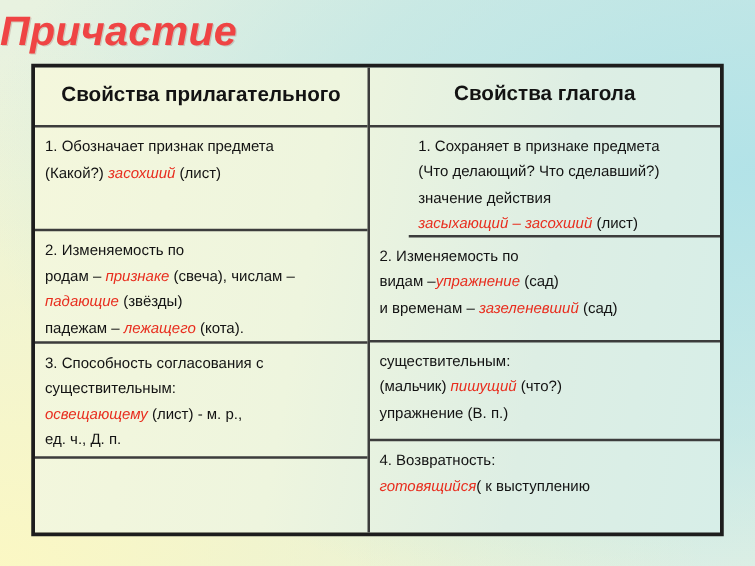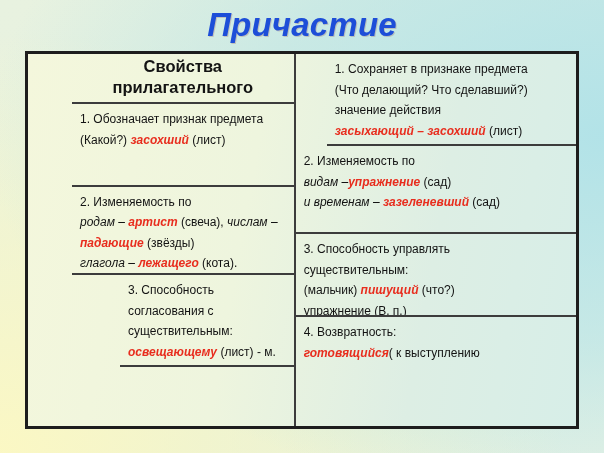--- a/index.html
+++ b/index.html
@@ -16,25 +16,25 @@
     background:
       radial-gradient(ellipse 150% 120% at 100% 30%, rgba(176,226,232,0.95) 0%, rgba(176,226,232,0.55) 38%, rgba(176,226,232,0.0) 68%),
       radial-gradient(ellipse 130% 130% at 0% 100%, rgba(252,248,194,0.95) 0%, rgba(252,248,194,0.45) 40%, rgba(252,248,194,0.0) 72%),
       linear-gradient(135deg, #e8f2e0 0%, #e7f1e0 35%, #dfeee2 60%, #e4f1e4 100%);
   }
   #page-title {
     position: absolute;
     top: 2px;
     left: 0;
     width: 604px;
-    text-align: center;
+    text-align: left;
     font-size: 33px;
     font-weight: bold;
     font-style: italic;
-    color: #1d4ed8;
+    color: #ef4444;
     letter-spacing: 0.2px;
     text-shadow: 1px 1px 0 rgba(120,10,10,0.18);
     line-height: 46px;
   }
   #table-wrap {
     position: absolute;
     left: 25px;
     top: 51px;
     width: 554px;
     height: 378px;
@@ -44,21 +44,20 @@
     background: linear-gradient(100deg, #f4f7dc 0%, #eef5de 40%, #ddeee4 72%, #d7eee8 100%);
   }
   .col {
     display: flex;
     flex-direction: column;
     box-sizing: border-box;
   }
   .col-left {
     width: 269px;
     border-right: 2px solid #3c3c3c;
-    padding-left: 44px;
   }
   .col-right {
     width: 282px;
   }
   .hcell {
     box-sizing: border-box;
     border-bottom: 2px solid #3c3c3c;
     display: flex;
     align-items: center;
     justify-content: center;
@@ -75,30 +74,30 @@
     box-sizing: border-box;
     border-bottom: 2px solid #3c3c3c;
     padding: 5px 6px 4px 8px;
     font-size: 12px;
     color: #131313;
     line-height: 20.5px;
     overflow: hidden;
   }
   .cell:last-child { border-bottom: none; }
   .cell p { margin: 0; }
-  .cell .ital { font-style: italic; }
+  .cell .ital { }
   .hl {
     color: #e82d1e;
-    font-weight: bold;
+    font-weight: normal;
     font-style: italic;
   }
   
   .l1 { height: 87px; }
   .l2 { height: 93px; }
-  .l3 { height: 96px; margin-left: 48px; }
+  .l3 { height: 96px; }
   .l4 { height: 62px; }
   
   .r1 { height: 92px; margin-left: 31px; }
   .r2 { height: 88px; }
   .r3 { height: 83px; }
   .r4 { height: 76px; }
 </style>
 </head>
 <body>
 
@@ -107,47 +106,47 @@
 <div id="table-wrap">
 
   <div class="col col-left">
     <div class="hcell hcell-left">Свойства прилагательного</div>
     <div class="cell l1">
         <p><span>1. Обозначает признак предмета</span></p>
         <p><span>(Какой?) </span><span class="hl">засохший</span><span> (лист)</span></p>
       </div>
     <div class="cell l2">
         <p><span>2. Изменяемость по</span></p>
-        <p><span class="ital">родам – </span><span class="hl">артист</span><span> (свеча), </span><span class="ital">числам –</span></p>
+        <p><span class="ital">родам – </span><span class="hl">признаке</span><span> (свеча), </span><span class="ital">числам –</span></p>
         <p><span class="hl">падающие</span><span> (звёзды)</span></p>
-        <p><span class="ital">глагола – </span><span class="hl">лежащего</span><span>  (кота).</span></p>
+        <p><span class="ital">падежам – </span><span class="hl">лежащего</span><span>  (кота).</span></p>
       </div>
     <div class="cell l3">
         <p><span>3. Способность согласования с</span></p>
         <p><span>существительным:</span></p>
         <p><span class="hl">освещающему</span><span> (лист) - м. р.,</span></p>
         <p><span>ед. ч., Д. п.</span></p>
       </div>
     <div class="cell l4"></div>
   </div>
 
   <div class="col col-right">
+    <div class="hcell hcell-right">Свойства глагола</div>
     <div class="cell r1">
         <p><span>1. Сохраняет в признаке предмета</span></p>
         <p><span>(Что делающий? Что сделавший?)</span></p>
         <p><span>значение действия</span></p>
         <p><span class="hl">засыхающий – засохший</span><span> (лист)</span></p>
       </div>
     <div class="cell r2">
         <p><span>2. Изменяемость по</span></p>
         <p><span class="ital">видам –</span><span class="hl">упражнение</span><span> (сад)</span></p>
         <p><span class="ital">и временам – </span><span class="hl">зазеленевший</span><span> (сад)</span></p>
       </div>
     <div class="cell r3">
-        <p><span>3. Способность управлять</span></p>
         <p><span>существительным:</span></p>
         <p><span>(мальчик) </span><span class="hl">пишущий</span><span> (что?)</span></p>
         <p><span>упражнение (В. п.)</span></p>
       </div>
     <div class="cell r4">
         <p><span>4. Возвратность:</span></p>
         <p><span class="hl">готовящийся</span><span>( к выступлению</span></p>
       </div>
   </div>
 

